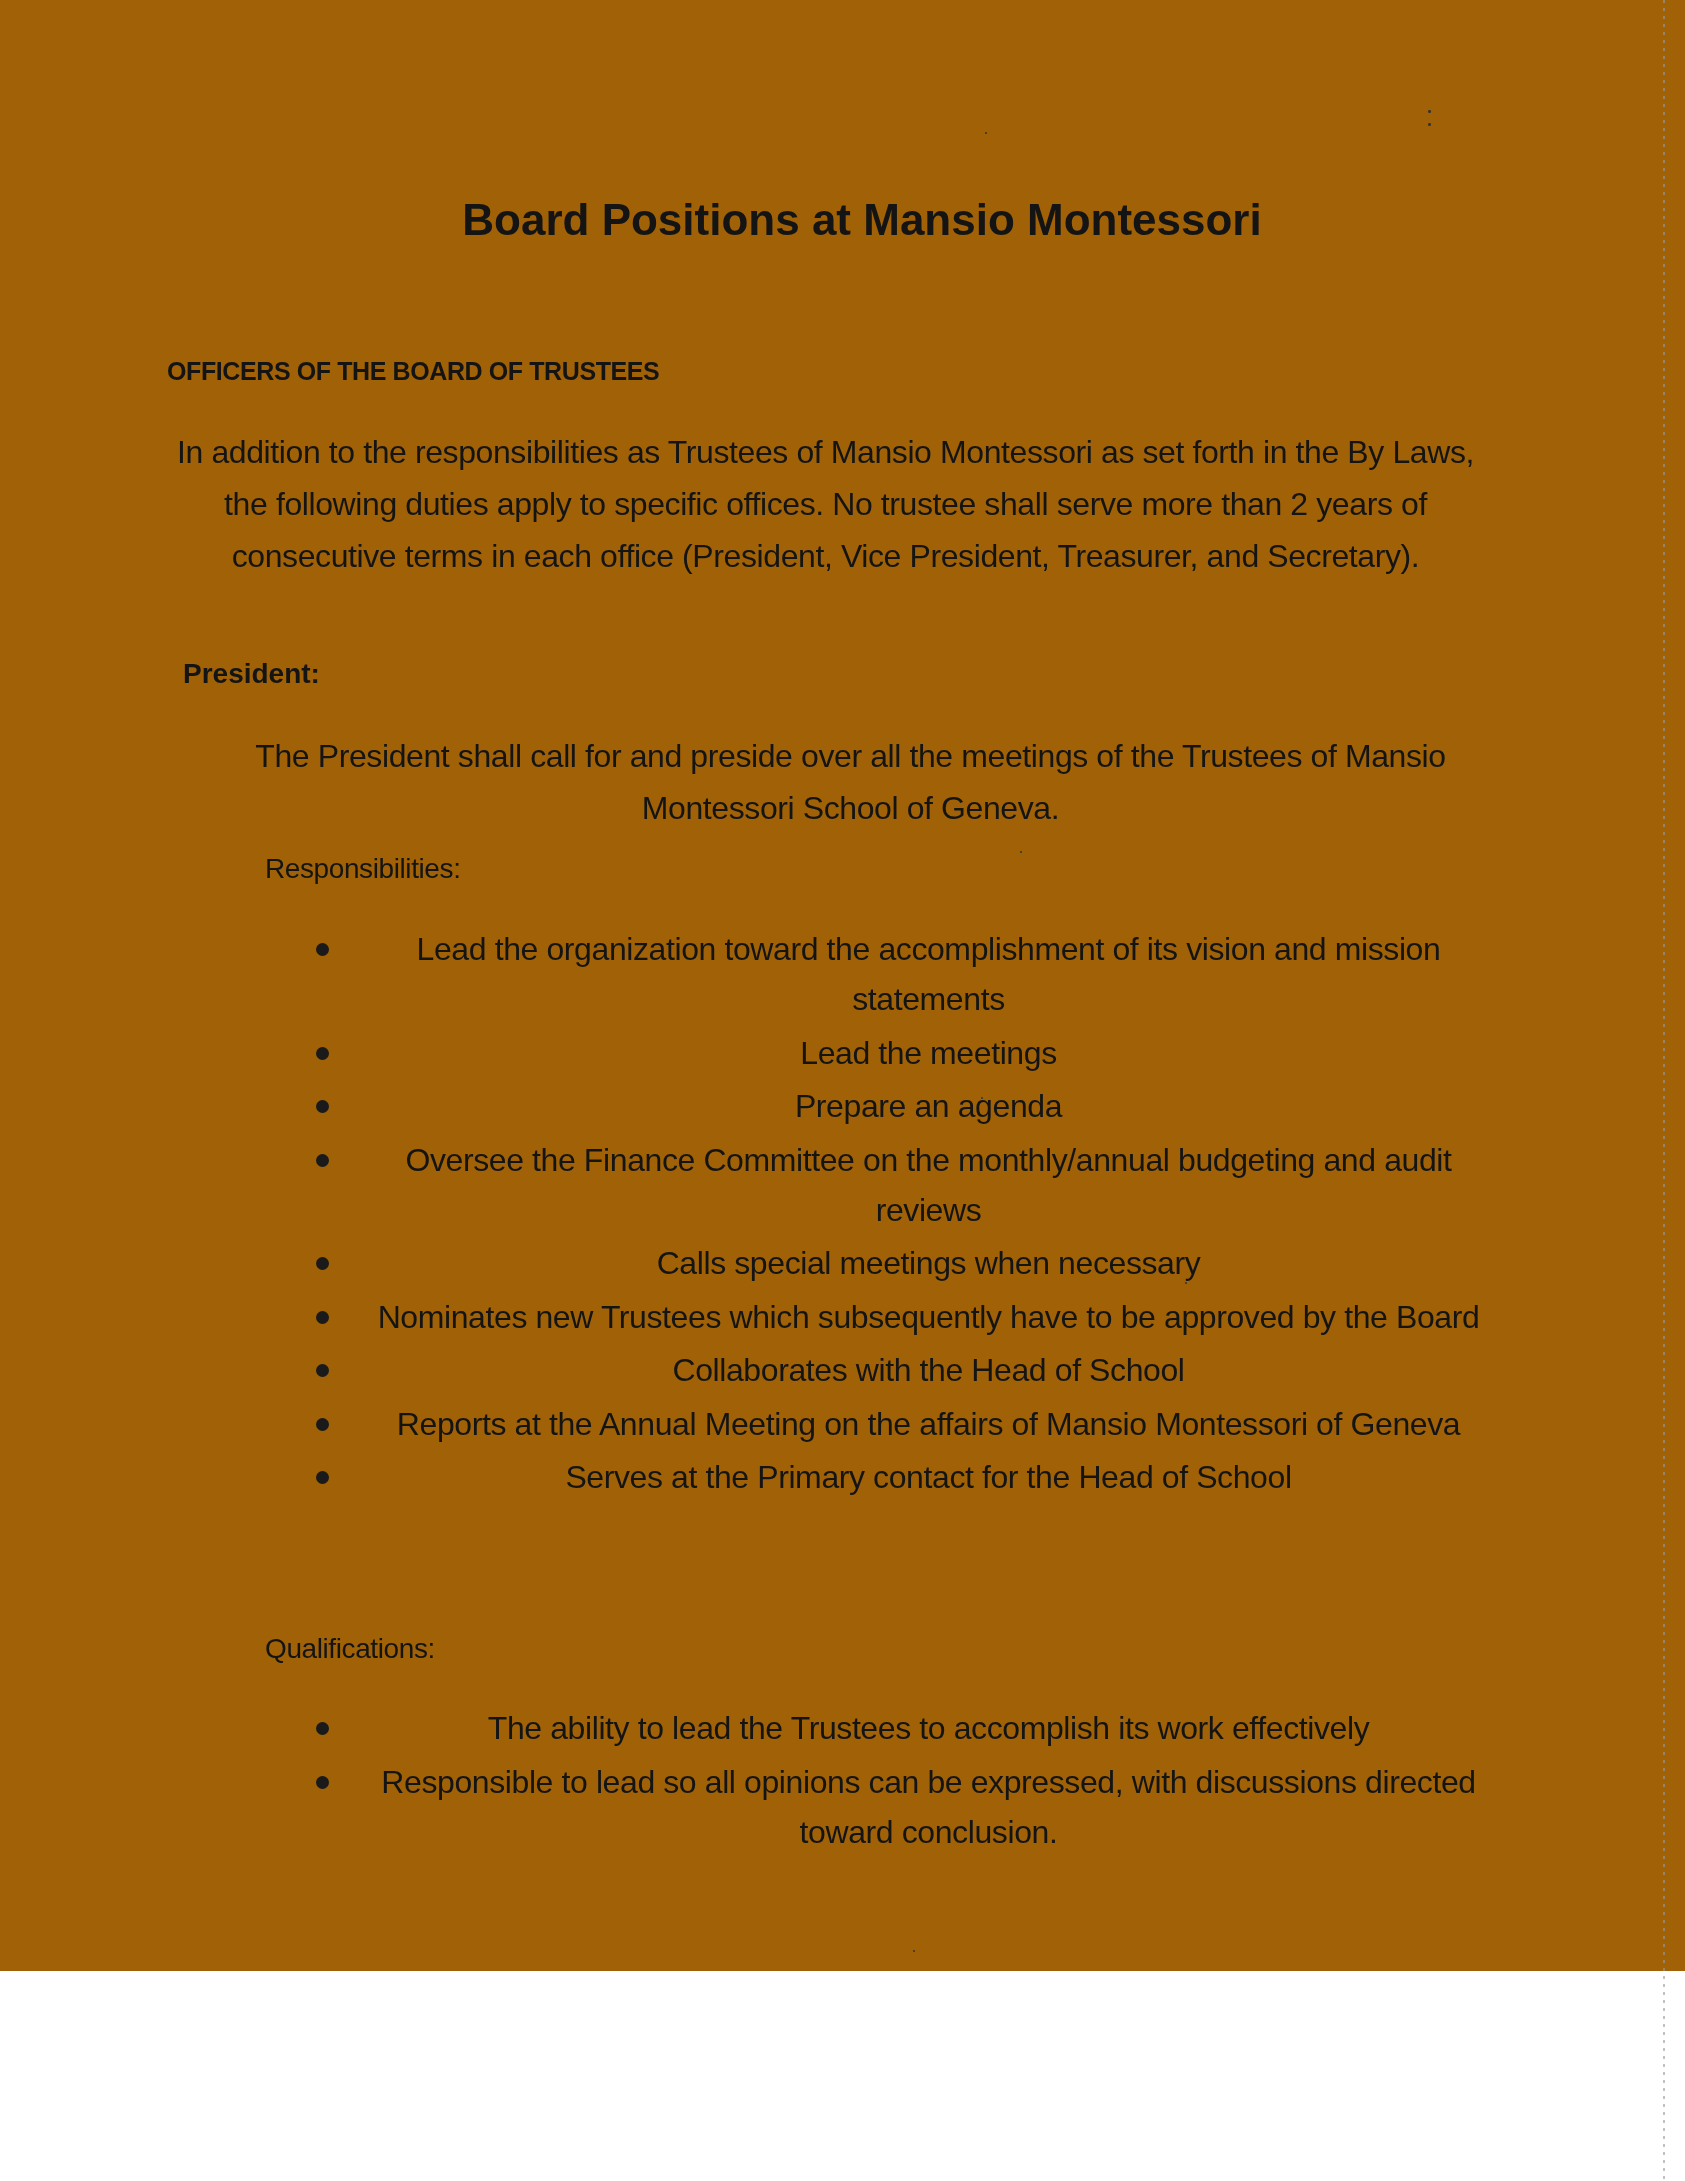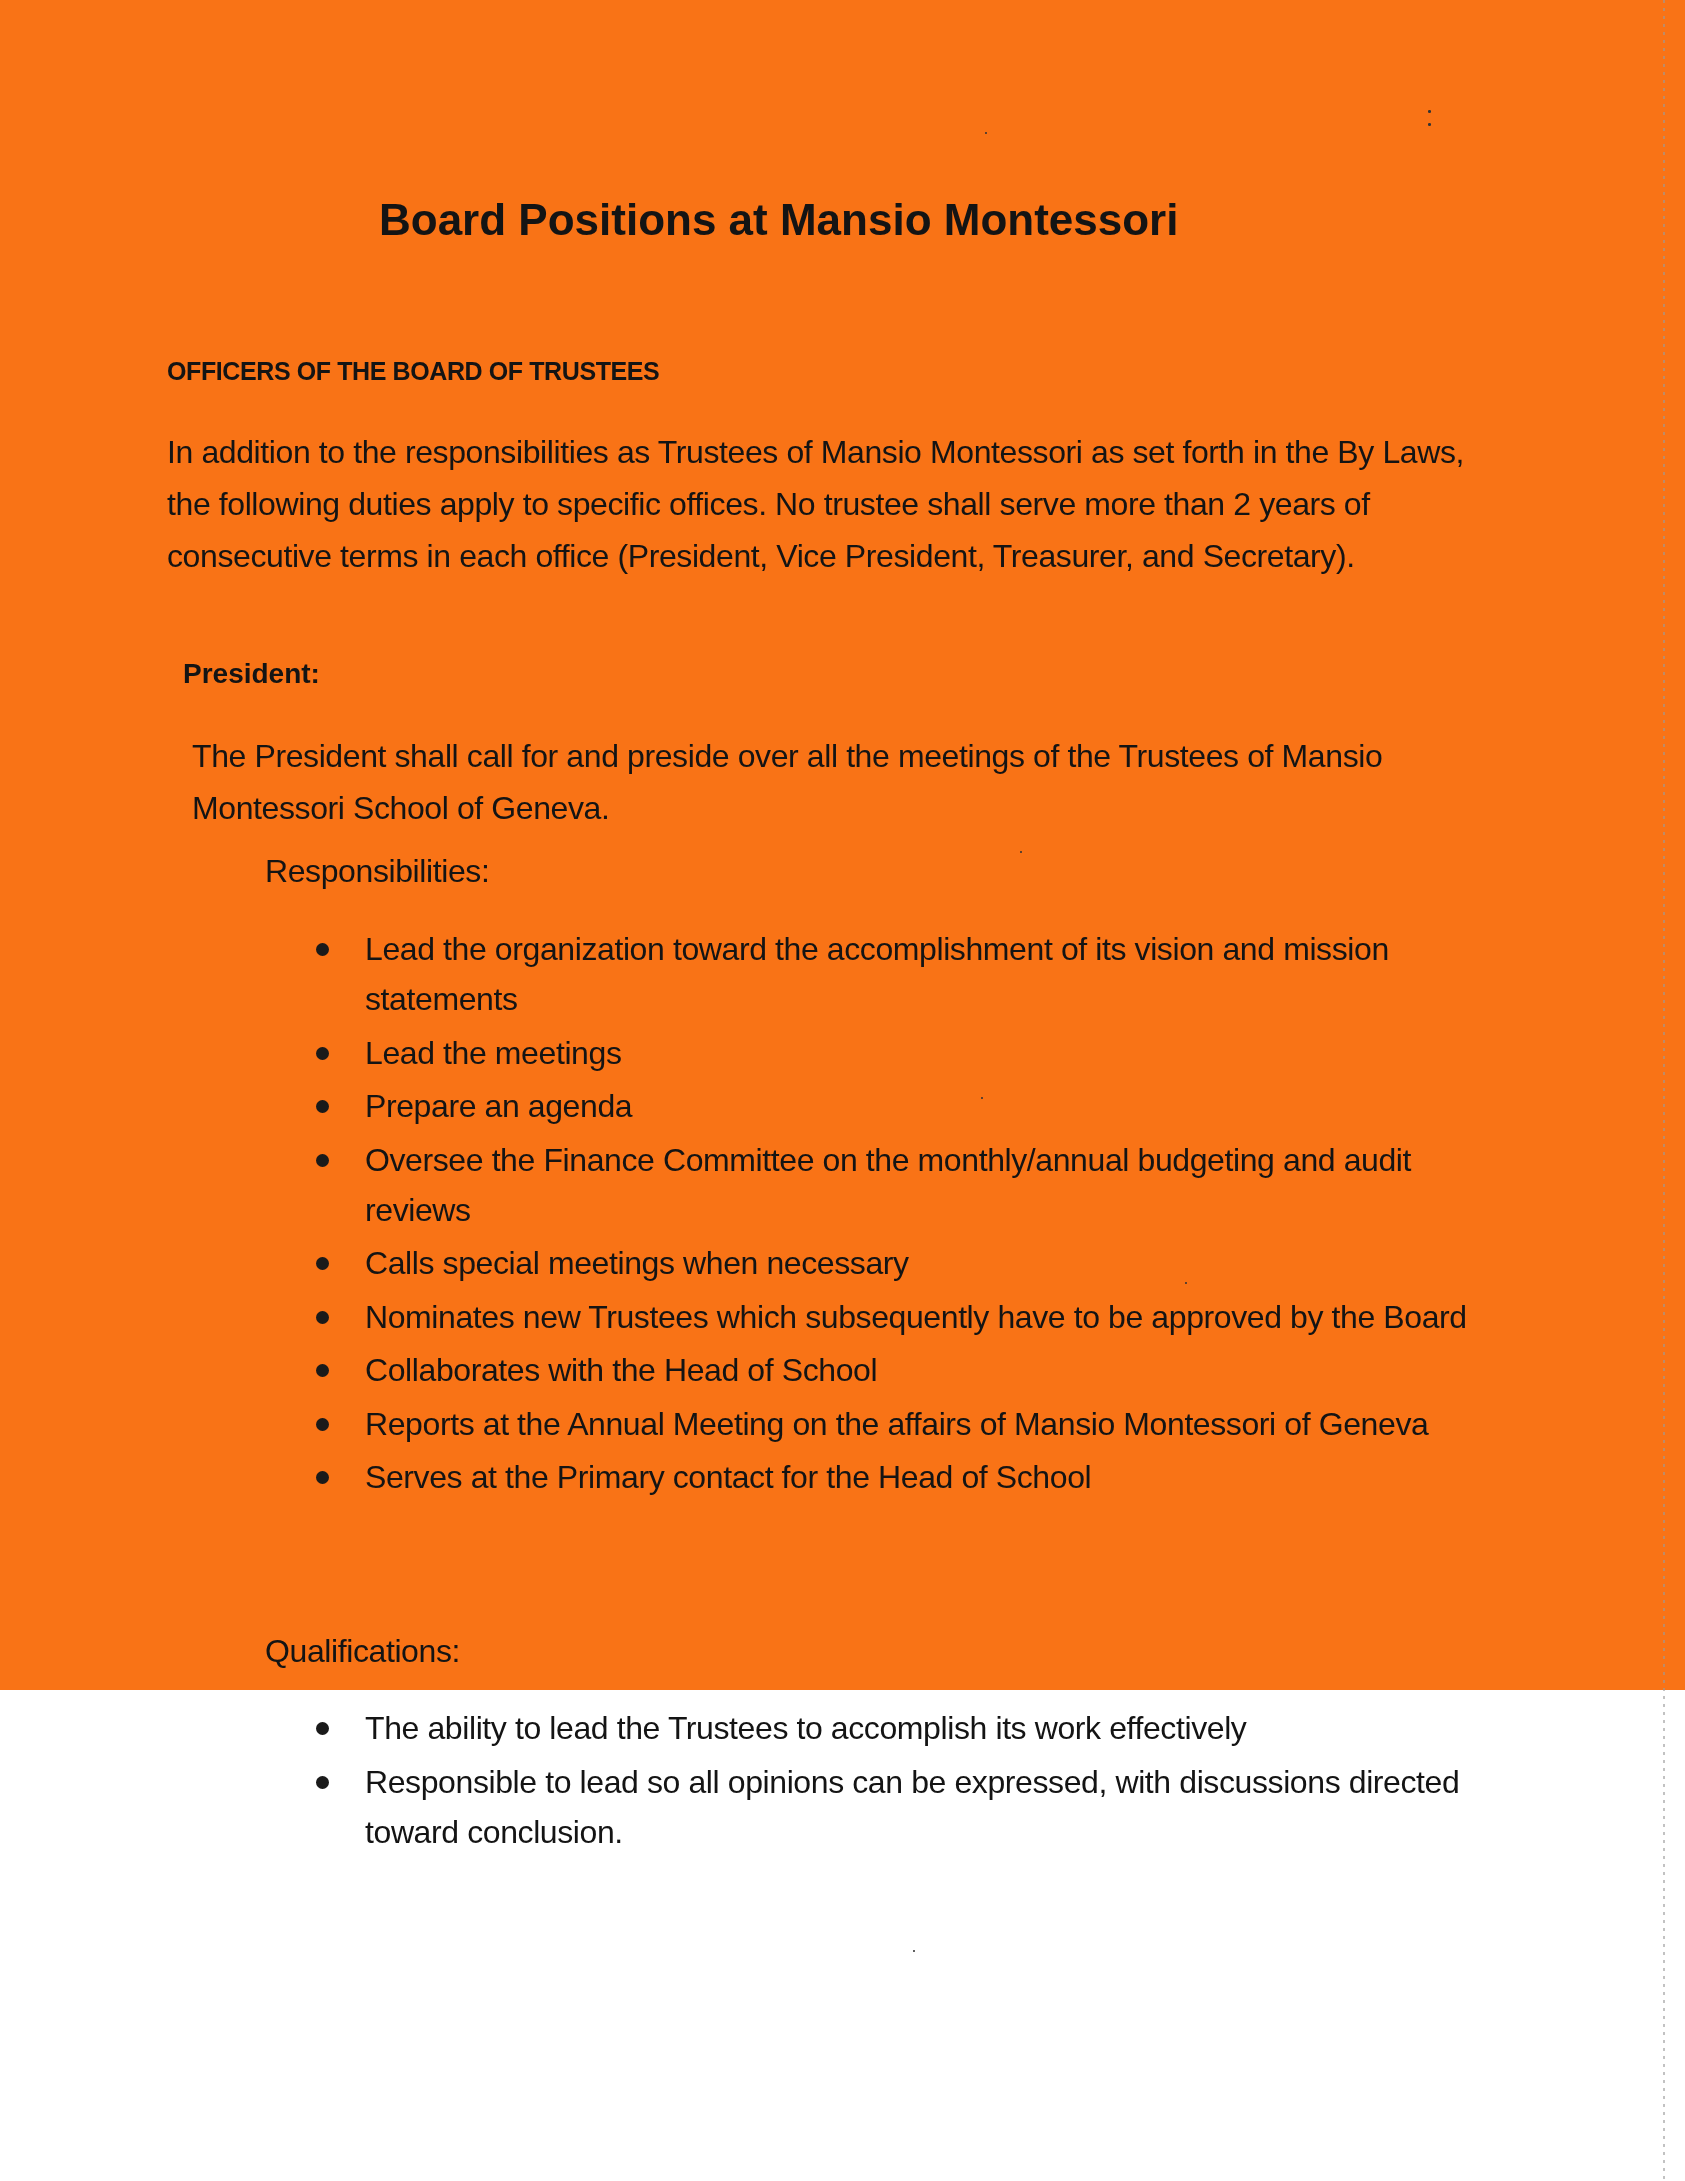--- a/index.html
+++ b/index.html
@@ -1,21 +1,21 @@
 <!DOCTYPE html>
 <html style="font-size:14px"><head>
 <meta charset="utf-8">
 <style>
   html, body { margin: 0; padding: 0; background: #ffffff; }
   body {
     width: 1685px; height: 2181px; position: relative; overflow: hidden;
     font-family: "Liberation Sans", "DejaVu Sans", sans-serif;
     color: #141414;
   }
-  .page { position: absolute; left: 0; top: 0; width: 1685px; height: 1690px; background: #f97316; }
+  .page { position: absolute; left: 0; top: 0; width: 1685px; height: 1971px; background: #a16207; text-align: center; }
   .scan-edge {
     position: absolute; left: 1663px; top: 0; width: 1.8px; height: 2181px;
     background: repeating-linear-gradient(to bottom, #9a9a9a 0 2.6px, transparent 2.6px 8px);
     opacity: 0.6;
   }
   .speck { position: absolute; width: 2.6px; height: 2.6px; background: #333; border-radius: 50%; }
   .title {
     position: absolute; left: 379px; top: 195px; width: 966px;
     font-size: 44px; font-weight: bold; letter-spacing: 0px; white-space: nowrap;
   }
@@ -27,21 +27,21 @@
     position: absolute; left: 167px; width: 1317px;
     font-size: 32px; line-height: 52px; letter-spacing: -0.4px;
   }
   .p-intro { top: 426px; }
   .h-president {
     position: absolute; left: 183px; top: 658px;
     font-size: 28px; font-weight: bold;
   }
   .p-president { top: 730px; margin-left: 25px; }
   .sub-label {
-    position: absolute; left: 265px; font-size: 32px; letter-spacing: -0.4px;
+    position: absolute; left: 265px; font-size: 28px; letter-spacing: -0.4px;
   }
   .lbl-resp { top: 853px; }
   .lbl-qual { top: 1633px; }
   ul.list {
     position: absolute; left: 316px; width: 1176px; margin: 0; padding: 0; list-style: none;
     font-size: 32px; letter-spacing: -0.4px;
   }
   ul.list li {
     position: relative; padding-left: 49px; line-height: 50px; margin-bottom: 3.5px;
   }

